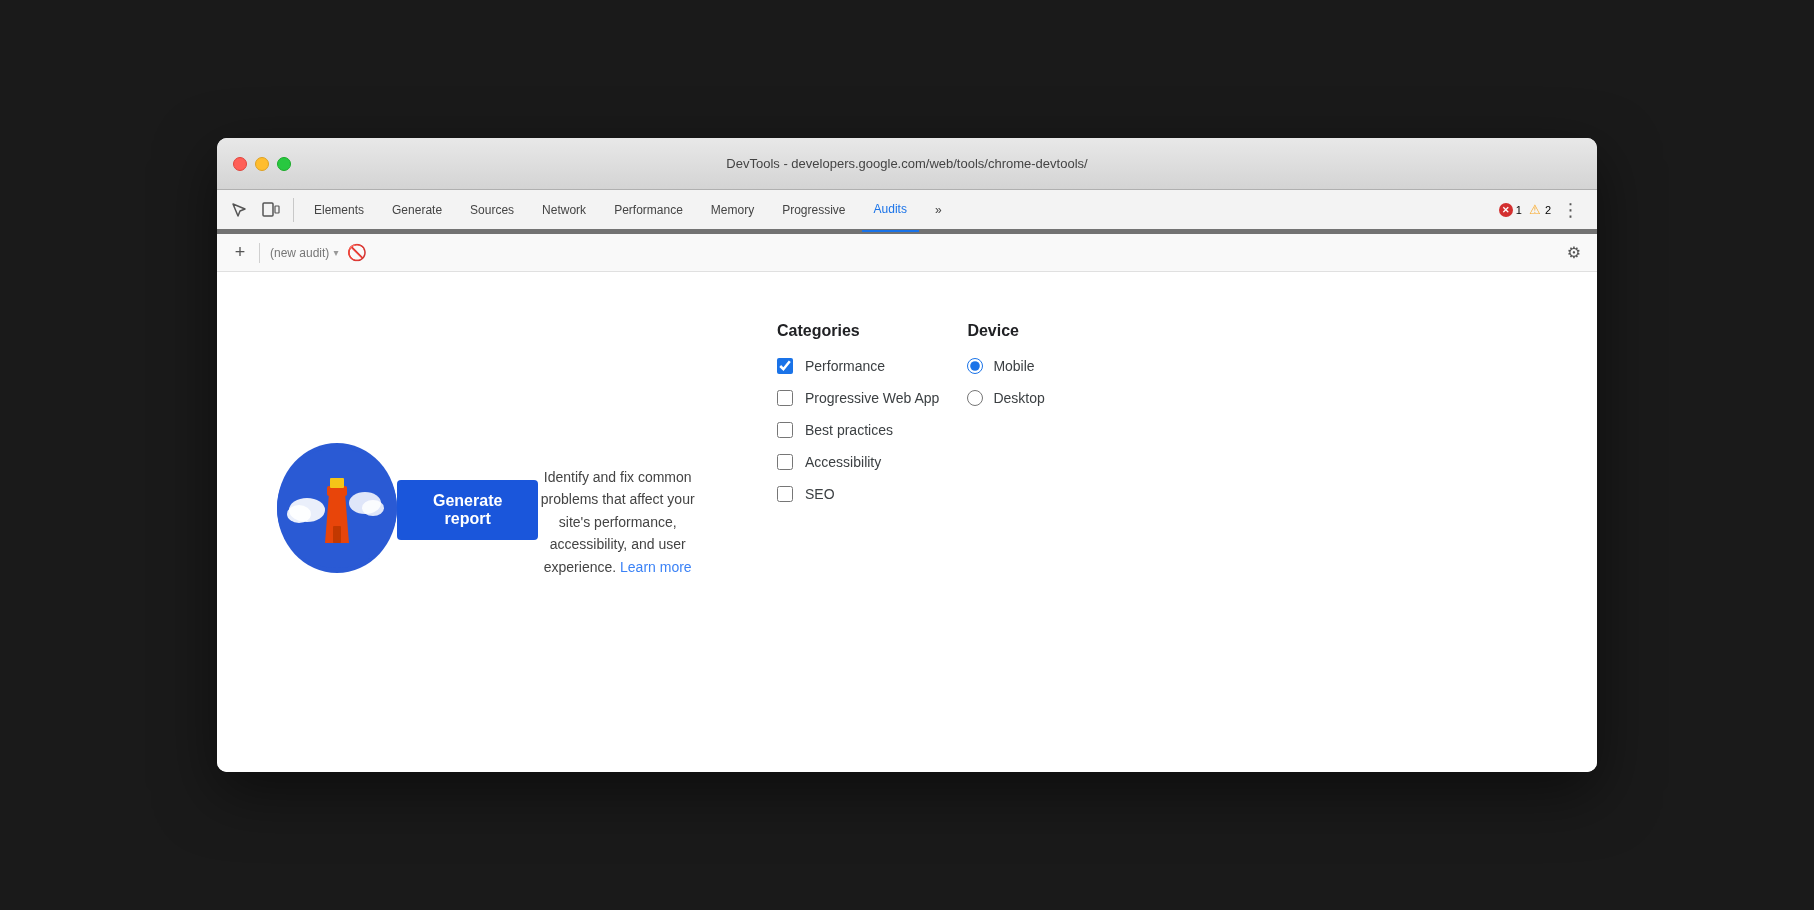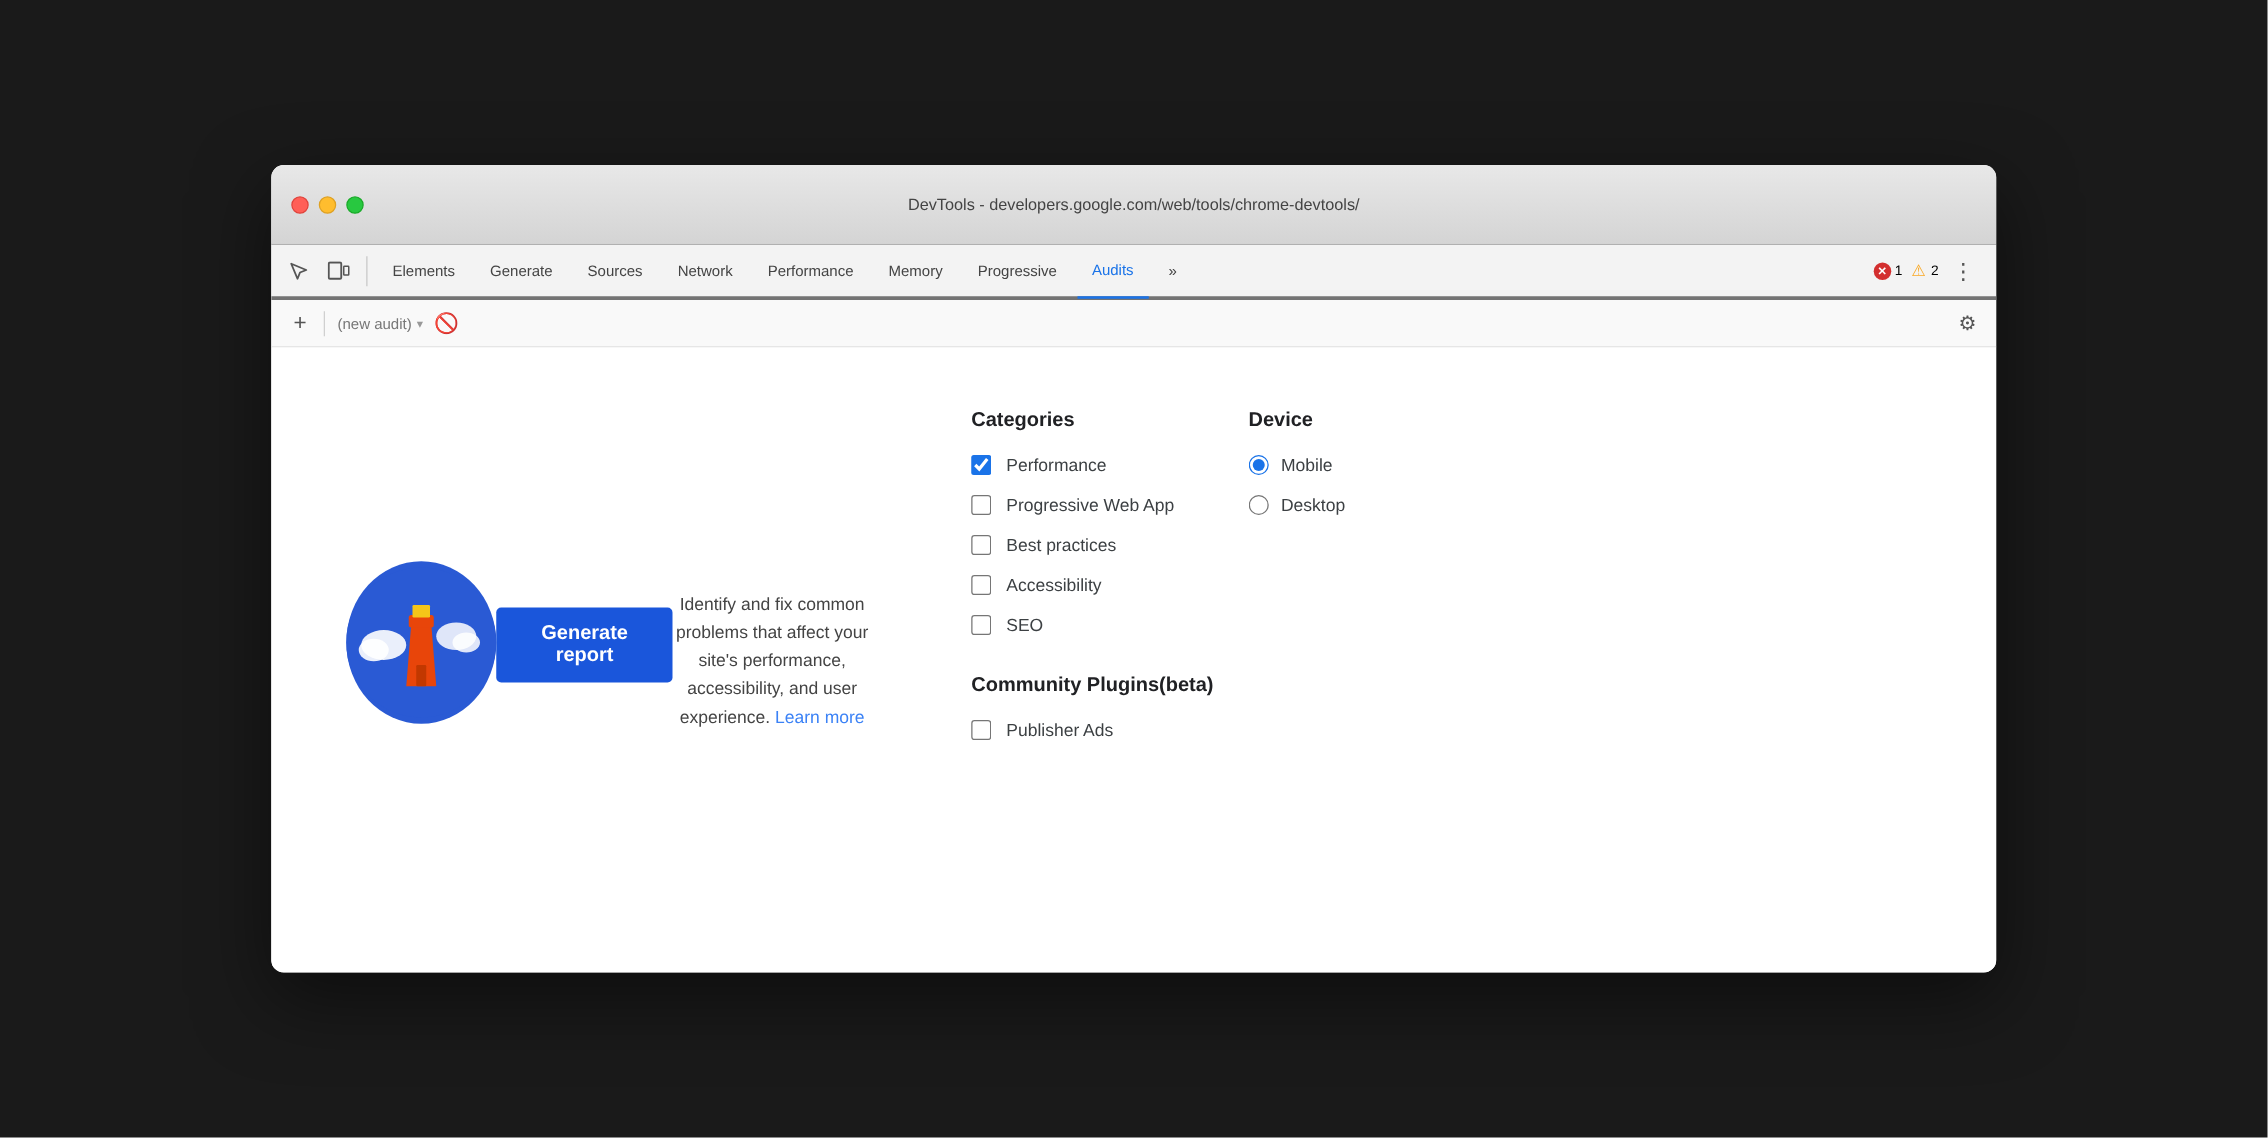--- a/index.html
+++ b/index.html
@@ -16,21 +16,21 @@
       width: 1380px;
       background: #ffffff;
       border-radius: 10px;
       overflow: hidden;
       box-shadow: 0 20px 60px rgba(0,0,0,0.5);
     }
 
     
     .title-bar {
       background: linear-gradient(to bottom, #e8e8e8, #d4d4d4);
-      height: 64px;
+      height: 52px;
       display: flex;
       align-items: center;
       padding: 0 16px;
       border-bottom: 1px solid #b0b0b0;
       position: relative;
     }
     .traffic-lights {
       display: flex;
       gap: 8px;
       align-items: center;
@@ -48,21 +48,21 @@
       left: 50%;
       transform: translateX(-50%);
       font-size: 13px;
       color: #444;
       font-weight: 400;
     }
 
     
     .toolbar {
       background: #f3f3f3;
-      border-bottom: 3px solid #737373;
+      border-bottom: 5px solid #737373;
       display: flex;
       align-items: center;
       height: 44px;
       padding: 0 8px;
       gap: 4px;
     }
     .toolbar-icon {
       width: 28px;
       height: 28px;
       display: flex;
@@ -445,29 +445,20 @@
           <label class="checkbox-item">
             <input type="checkbox" style="">
             <span>Accessibility</span>
           </label>
           <label class="checkbox-item">
             <input type="checkbox" style="">
             <span>SEO</span>
           </label>
         </div>
 
-        <div class="community-section">
-          <div class="section-title">Community Plugins(beta)</div>
-          <div class="checkbox-group">
-            <label class="checkbox-item">
-              <input type="checkbox" style="">
-              <span>Publisher Ads</span>
-            </label>
-          </div>
-        </div>
       </div>
 
       <div>
         <div class="section-title">Device</div>
         <div class="radio-group">
           <label class="radio-item">
             <input type="radio" name="device" checked="" style="">
             <span>Mobile</span>
           </label>
           <label class="radio-item">

